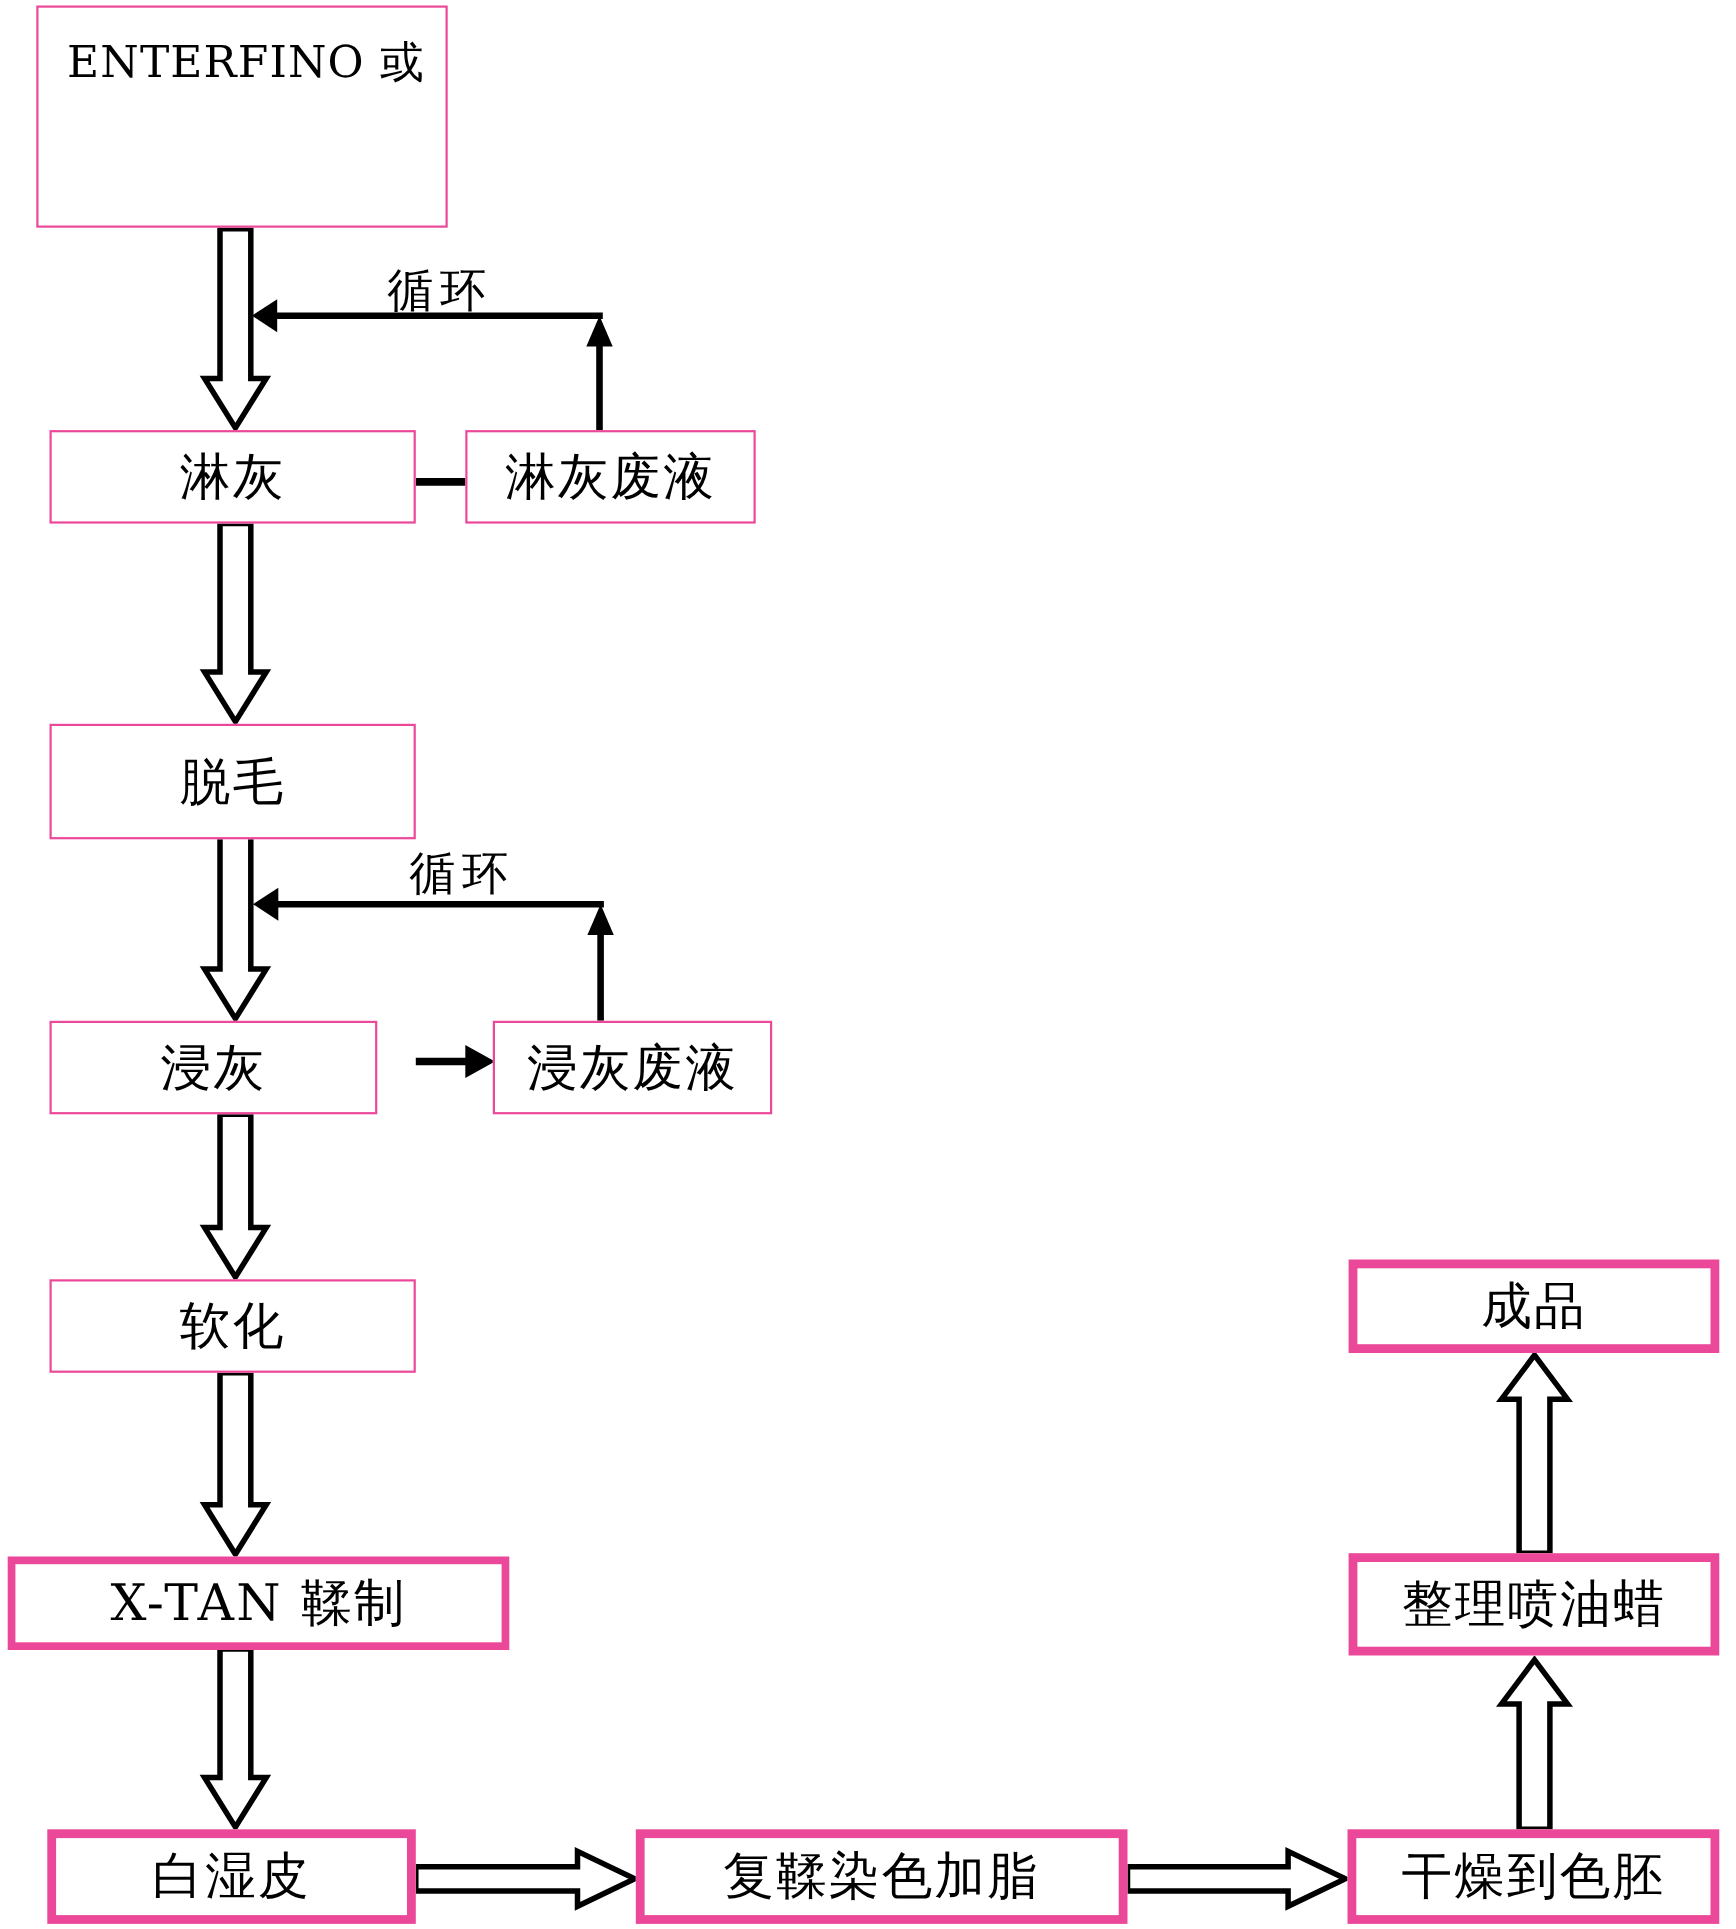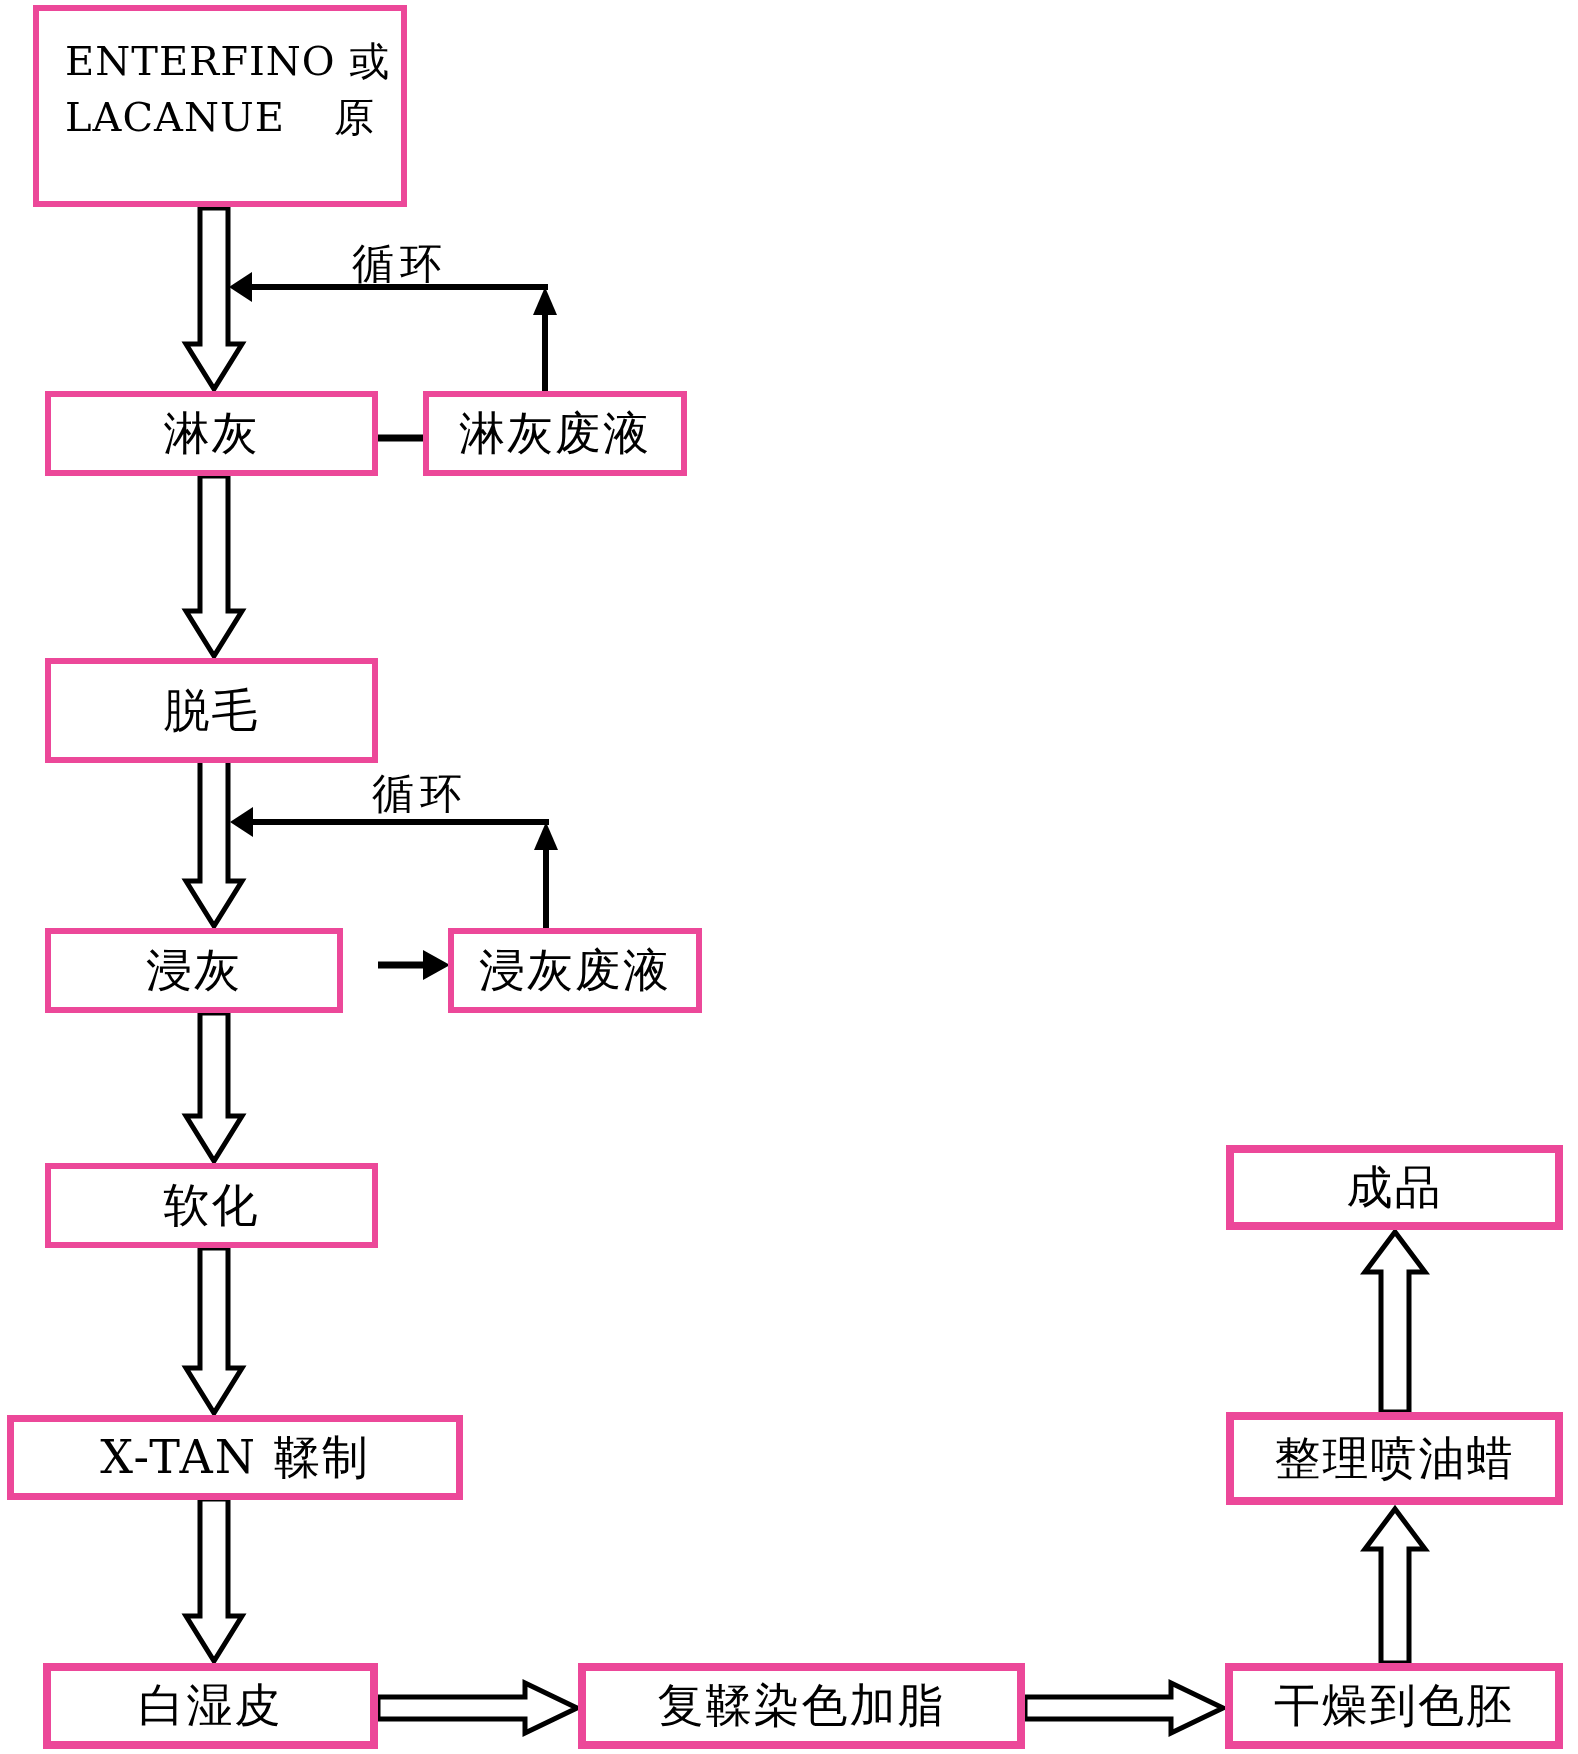--- a/index.html
+++ b/index.html
@@ -13,21 +13,21 @@
     overflow: hidden;
   }
   .connector-layer {
     position: absolute;
     left: 0; top: 0;
     width: 1578px; height: 1754px;
   }
   .box {
     position: absolute;
     box-sizing: border-box;
-    border: 6px solid #ec4899;
+    border: 2px solid #ec4899;
     background: #fff;
     display: flex;
     align-items: center;
     justify-content: center;
     font-size: 46px;
     letter-spacing: 2px;
     white-space: nowrap;
   }
   .b7 { border-width: 7px; }
   .b8 { border-width: 8px; }
@@ -78,21 +78,20 @@
     <polygon points="253,807 253,837 230,822" fill="#000"></polygon>
 
     <line x1="378" y1="438" x2="425" y2="438" stroke="#000" stroke-width="7"></line>
 
     <line x1="378" y1="965" x2="430" y2="965" stroke="#000" stroke-width="7"></line>
     <polygon points="423,950 423,980 450,965" fill="#000"></polygon>
   </svg>
 
   <div class="box raw-box" style="left:33px; top:5px; width:374px; height:202px;">
     <div class="raw-line just">ENTERFINO 或</div>
-    <div class="raw-line just">LACANUE 原</div>
   </div>
 
   <div class="box" style="left:45px; top:391px; width:333px; height:85px;">淋灰</div>
 
   <div class="box" style="left:423px; top:391px; width:264px; height:85px;">淋灰废液</div>
 
   <div class="box" style="left:45px; top:658px; width:333px; height:105px;">脱毛</div>
 
   <div class="box" style="left:45px; top:928px; width:298px; height:85px;">浸灰</div>
 

